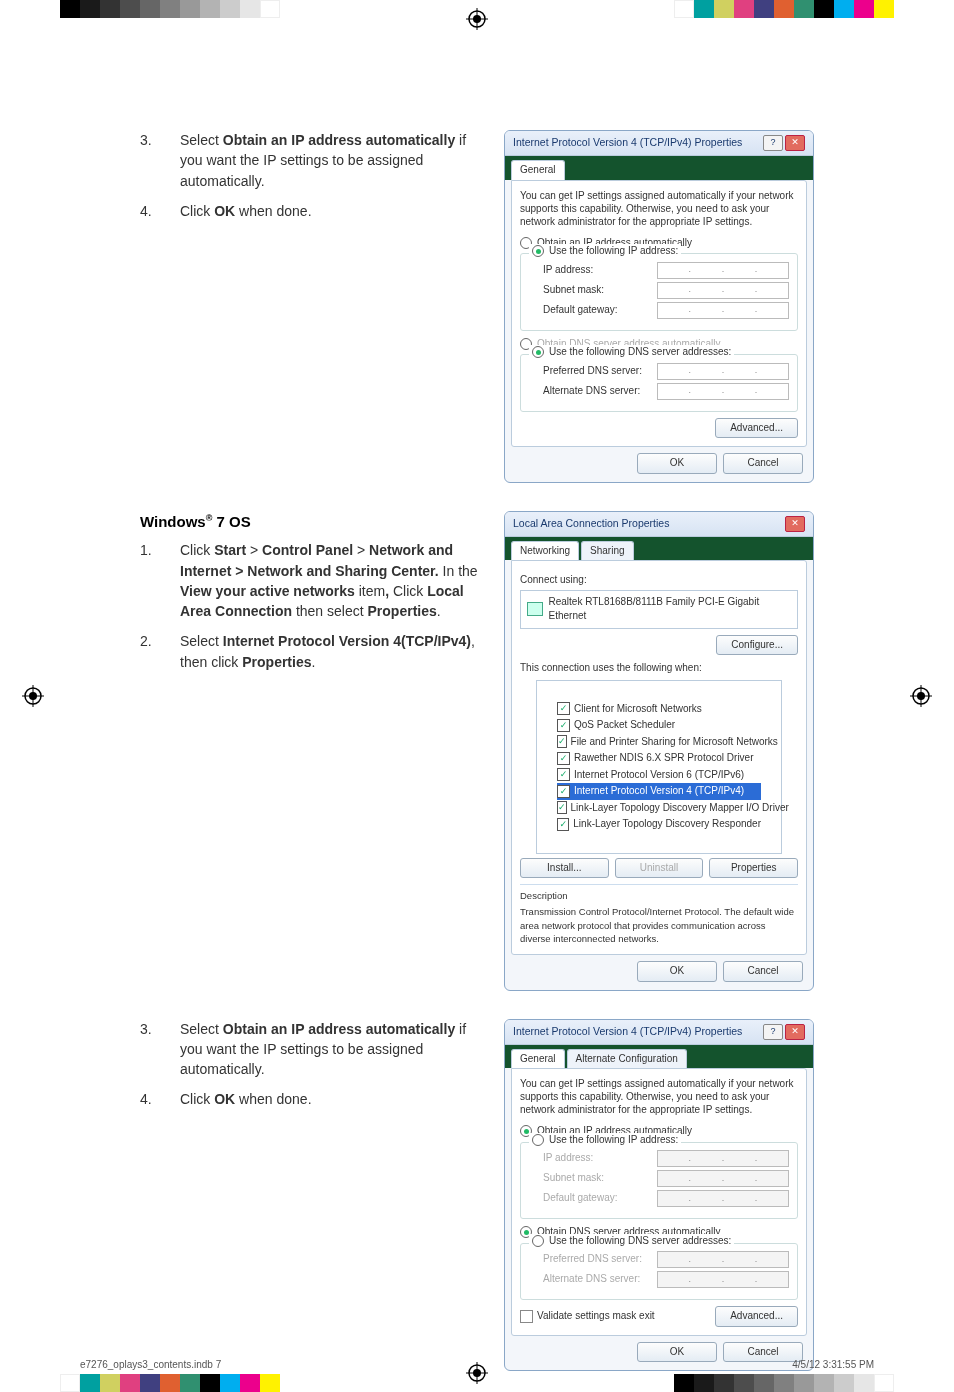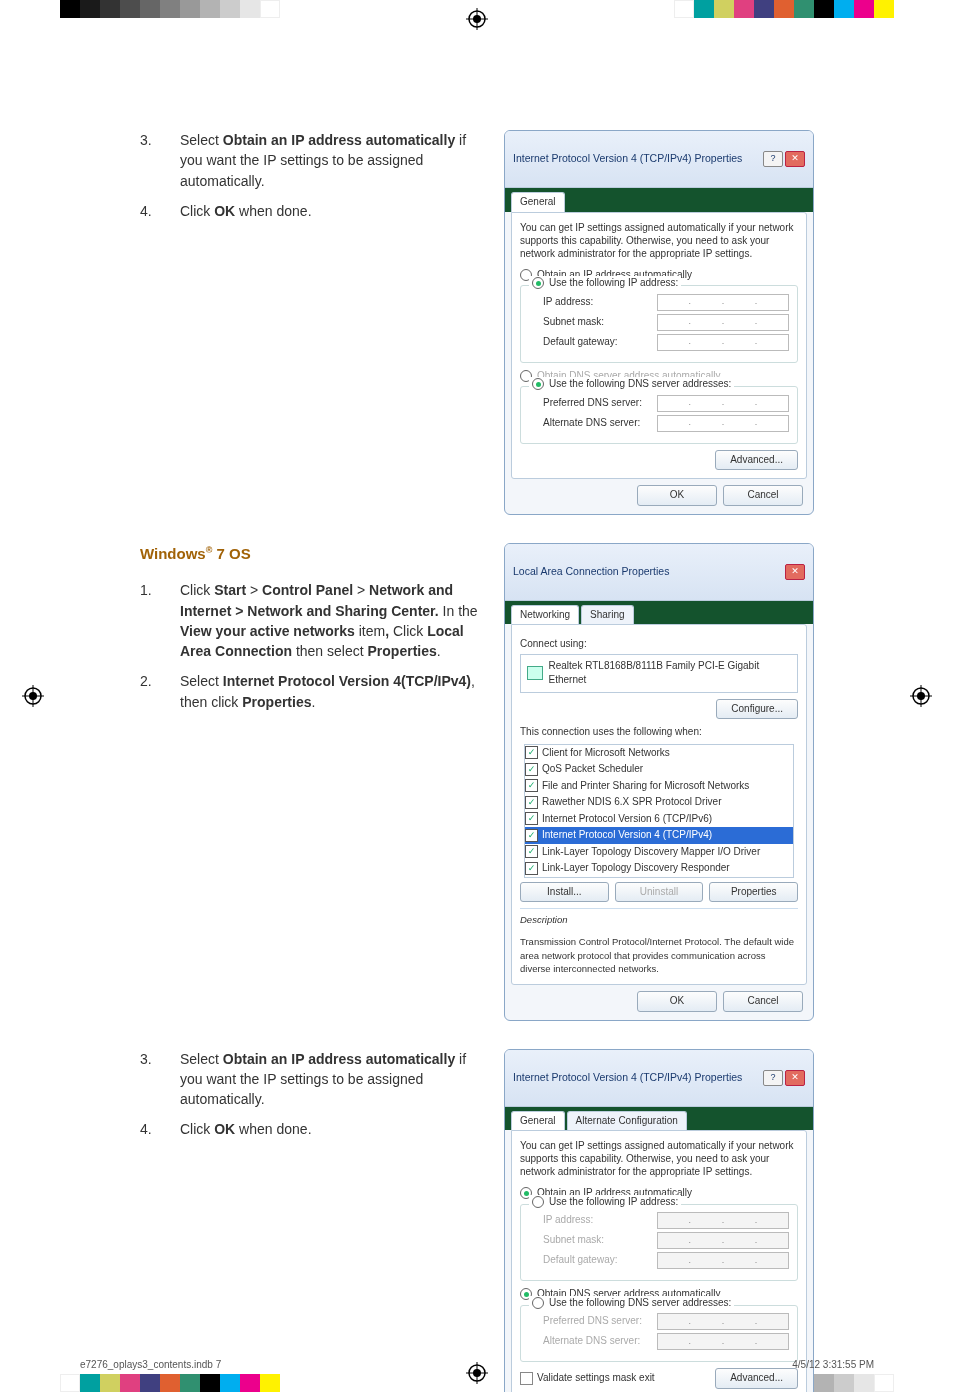--- a/index.html
+++ b/index.html
@@ -78,22 +78,22 @@
     display: flex;
     margin-bottom: 10px;
   }
   ol.steps li .num {
     width: 40px; flex-shrink: 0;
   }
   ol.steps li .body { flex: 1; }
   h3.os {
     font-size: 15px;
     font-weight: bold;
-    margin: 0 0 16px 0;
-    color: #a16207;
+    margin: 0 0 8px 0;
+    color: #000000;
   }
   sup.reg { font-size: 9px; vertical-align: super; }
   .footer {
     border-top: 1px solid #888;
     display: flex;
     justify-content: space-between;
     padding: 6px 60px 0 60px;
     font-size: 13px;
     color: #444;
   }
@@ -111,21 +111,21 @@
   .win {
     border: 1px solid #8aa7c7;
     border-radius: 6px;
     background: #f3f6fa;
     font-size: 10.5px;
     color: #333;
     overflow: hidden;
   }
   .win .titlebar {
     background: linear-gradient(#e9f0fa,#d7e3f3);
-    padding: 20px 8px;
+    padding: 4px 8px;
     font-size: 10.5px;
     color: #1a3a6e;
     display:flex;
     justify-content:space-between;
     align-items:center;
     border-bottom:1px solid #bcd;
   }
   .tbicons { display:flex; gap:2px;}
   .tbicons .bx { width:18px;height:14px;border:1px solid #888;border-radius:2px;background:#f4f4f4;line-height:12px;text-align:center;font-size:9px;}
   .tbicons .bx.red{background:#e26b5f;border-color:#b24;color:#fff;}
@@ -142,21 +142,21 @@
   .win .radio .dot{width:10px;height:10px;border:1px solid #666;border-radius:50%;display:inline-flex;align-items:center;justify-content:center;}
   .win .radio .dot.sel::after{content:"";width:5px;height:5px;background:#2b6;border-radius:50%;}
   .win .fld { display:flex; justify-content:space-between; align-items:center; margin:3px 0 3px 14px; color:#333;}
   .win .fld.dis { color:#aaa;}
   .win .ipbox { border:1px solid #bbb; background:#fff; width:130px; height:15px; display:flex; align-items:center; justify-content:space-evenly; font-size:9px; color:#888;}
   .win .ipbox.dis{background:#f4f4f4;}
   .win .ipbox span{color:#888;}
   .win .chk { width:11px;height:11px;border:1px solid #888;background:#fff;display:inline-block;margin-right:4px;vertical-align:middle;}
   .win .btnrow{display:flex;justify-content:flex-end;gap:6px;margin-top:6px;}
   .win .btn{border:1px solid #9ab;background:linear-gradient(#fdfdfd,#e4ecf4);padding:2px 14px;border-radius:3px;font-size:10px;min-width:50px;text-align:center;}
-  .win .list { border:1px solid #bcd; background:#fff; padding:0; margin:4px 4px;}
+  .win .list { border:1px solid #bcd; background:#fff; padding:20px; margin:4px 16px;}
   .win .list .li{display:flex;align-items:center;gap:4px;padding:1px 0;white-space:nowrap;}
   .win .list .li .cb{width:11px;height:11px;border:1px solid #555;background:#fff;display:inline-flex;align-items:center;justify-content:center;font-size:9px;line-height:9px;color:#1a6;}
   .win .list .li .cb.c::after{content:"✓";}
   .win .list .li.sel{background:#2b6cd6;color:#fff;}
   .win .sec-title{margin:4px 0 2px 0;}
   .win .desc{border-top:1px solid #cde;margin-top:6px;padding-top:4px;font-size:9.5px;color:#333;}
   .win .row3{display:flex;gap:6px;justify-content:space-between;margin-top:4px;}
   .win .row3 .btn{flex:1;min-width:0;}
   .win .adapter{border:1px solid #bcd;background:#fff;padding:4px 6px;display:flex;align-items:center;gap:6px;margin-bottom:6px;}
   .win .adapter .ic{width:14px;height:12px;border:1px solid #4a8;background:#cfe;}
@@ -432,21 +432,21 @@
                   <span class="cb c"></span>
                   <span>Link-Layer Topology Discovery Responder</span>
                 </div>
             </div>
             <div class="row3">
               <div class="btn">Install...</div>
               <div class="btn" style="color:#aaa;">Uninstall</div>
               <div class="btn">Properties</div>
             </div>
             <div class="desc">
-              <div style="margin-bottom:8px;font-style:italic;">Description</div>
+              <div style="margin-bottom:2px;">Description</div>
               <div>Transmission Control Protocol/Internet Protocol. The default wide area network protocol that provides communication across diverse interconnected networks.</div>
             </div>
           </div>
           <div class="btnrow" style="padding:0 10px 8px 0;">
               <div class="btn">OK</div>
               <div class="btn">Cancel</div>
             </div>
         </div>
       </div>
     </div>

